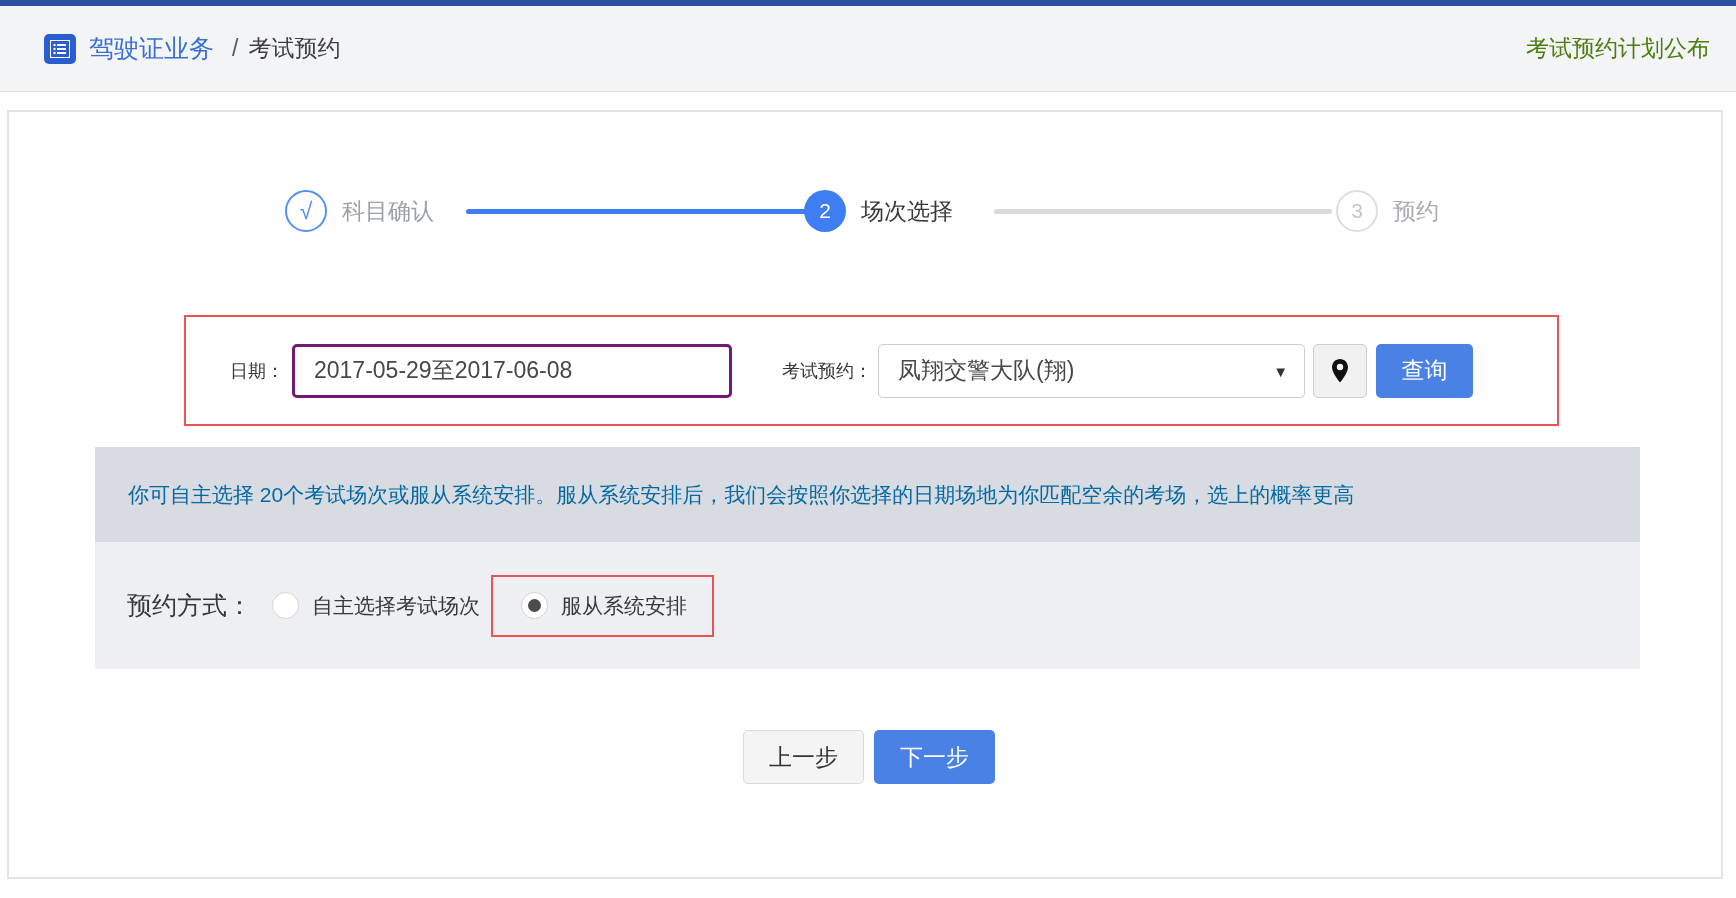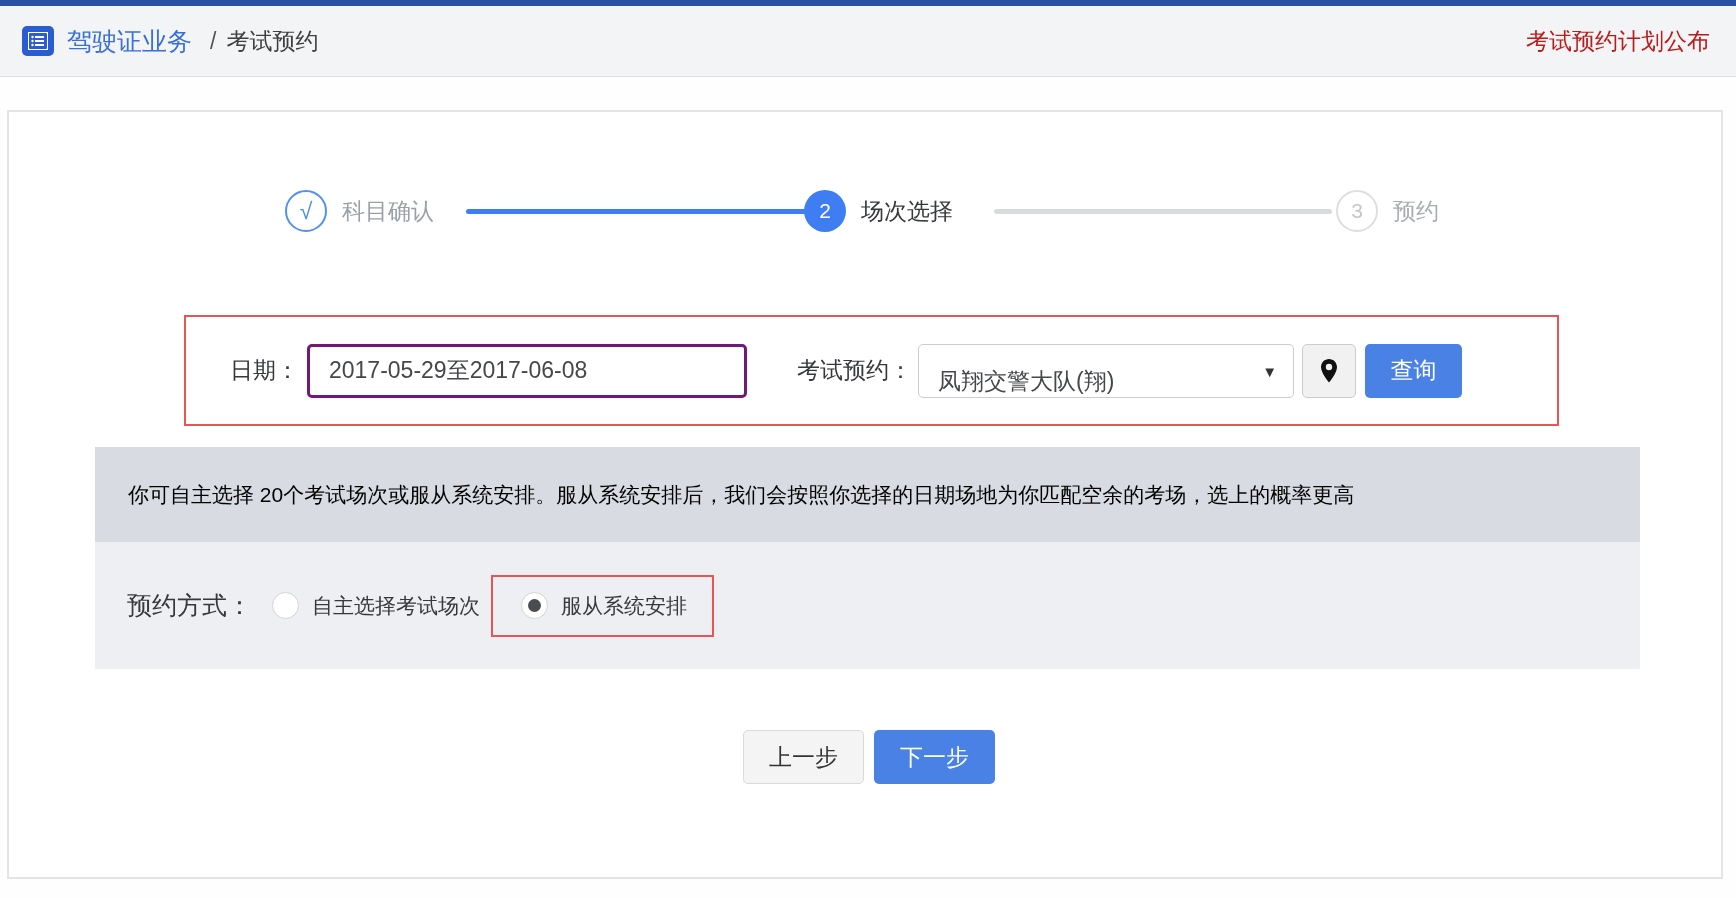--- a/index.html
+++ b/index.html
@@ -4,30 +4,30 @@
 <style>
   * { margin:0; padding:0; box-sizing:border-box; }
   html,body { width:1736px; height:898px; background:#ffffff;
     font-family:"Liberation Sans","DejaVu Sans",sans-serif; color:#36383b; overflow:hidden; }
   .canvas { position:relative; width:1736px; height:898px; background:#fefefe; }
 
   
   .topbar { position:absolute; left:0; top:0; width:100%; height:6px; background:#2b4fa3; }
 
   
-  .header { position:absolute; left:0; top:6px; width:100%; height:71px;
+  .header { position:absolute; left:0; top:6px; width:100%; height:86px;
     background:#f3f4f5; border-bottom:1px solid #e0e1e3;
-    display:flex; align-items:center; padding:0 26px 0 22px; }
+    display:flex; align-items:center; padding:0 26px 0 44px; }
   .hdr-icon { width:32px; height:30px; border-radius:5px; background:#2b5cd0;
     display:flex; align-items:center; justify-content:center; flex:0 0 auto; }
   .hdr-title { margin-left:13px; font-size:25px; color:#3a70d6; }
   .hdr-sep { margin:0 10px 0 18px; font-size:23px; color:#57575a; }
   .hdr-crumb { font-size:23px; color:#3f3f41; }
   .hdr-spacer { flex:1; }
-  .hdr-link { font-size:23px; color:#b91c1c; cursor:pointer; }
+  .hdr-link { font-size:23px; color:#4d7c0f; cursor:pointer; }
 
   
   .card { position:absolute; left:7px; top:110px; width:1716px; height:769px;
     background:#ffffff; border:2px solid #e4e4e6; }
 
   
   .step { position:absolute; top:78px; display:flex; align-items:center; }
   .step-circle { width:42px; height:42px; border-radius:50%;
     display:flex; align-items:center; justify-content:center; font-size:21px; }
   .step.done .step-circle { border:2px solid #5290f5; color:#4a8af4; background:#fff; font-size:23px; }
@@ -38,42 +38,42 @@
   .step.active .step-label { color:#36383b; }
   .step.pending .step-label { color:#a8adb2; }
   .step1 { left:276px; } .step2 { left:795px; } .step3 { left:1327px; }
   .connector { position:absolute; height:5px; border-radius:3px; top:97px; }
   .conn-blue { left:457px; width:350px; background:#3f7ef2; }
   .conn-gray { left:985px; width:338px; background:#d9dadc; }
 
   
   .filter-box { position:absolute; left:175px; top:203px; width:1375px; height:111px;
     border:2px solid #e85555; display:flex; align-items:center; background:#fff; }
-  .f-label { font-size:23px; color:#36383b; white-space:nowrap; }
+  .f-label { font-size:18px; color:#36383b; white-space:nowrap; }
   .lbl-date { margin-left:44px; }
   .date-input { margin-left:8px; width:440px; height:54px; border:3px solid #701a75;
     border-radius:5px; font-size:23px; color:#45474a; padding:0 19px; background:#fff;
     font-family:"Liberation Sans","DejaVu Sans",sans-serif; }
   .lbl-venue { margin-left:50px; }
-  .venue-select { position:relative; margin-left:6px; width:376px; height:54px;
+  .venue-select { position:relative; margin-left:6px; width:427px; height:54px;
     border:1px solid #cccccc; border-radius:5px; background:#fff;
-    display:flex; align-items:flex-end; padding:0 19px; font-size:23px; color:#45474a; cursor:pointer; }
+    display:flex; align-items:center; padding:0 19px; font-size:23px; color:#45474a; cursor:pointer; }
   .venue-caret { position:absolute; right:16px; top:50%; transform:translateY(-50%);
     font-size:15px; color:#333; }
   .pin-btn { margin-left:8px; width:54px; height:54px; background:#f1f1f2;
     border:1px solid #cccccc; border-radius:5px;
     display:flex; align-items:center; justify-content:center; cursor:pointer; }
   .query-btn { margin-left:9px; width:97px; height:54px; background:#4a81e4;
     border:none; border-radius:5px; color:#ffffff; font-size:23px; cursor:pointer;
     font-family:"Liberation Sans","DejaVu Sans",sans-serif; }
 
   
   .notice { position:absolute; left:86px; top:335px; width:1545px; height:95px;
     background:#d8dce2; display:flex; align-items:center; padding:0 20px 0 33px;
-    font-size:21px; color:#000000; }
+    font-size:21px; color:#0369a1; }
 
   
   .mode { position:absolute; left:86px; top:430px; width:1545px; height:127px;
     background:#edeff2; display:flex; align-items:center; }
   .mode-label { margin-left:32px; font-size:25px; color:#36383b; white-space:nowrap; }
   .radio-group { display:flex; align-items:center; margin-left:20px; cursor:pointer; }
   .radio-circle { width:27px; height:27px; border-radius:50%; background:#ffffff;
     border:1px solid #d2d3d5; display:flex; align-items:center; justify-content:center; }
   .radio-dot { width:13px; height:13px; border-radius:50%; background:#4a4c4f; display:none; }
   .radio-group.selected .radio-dot { display:block; }

